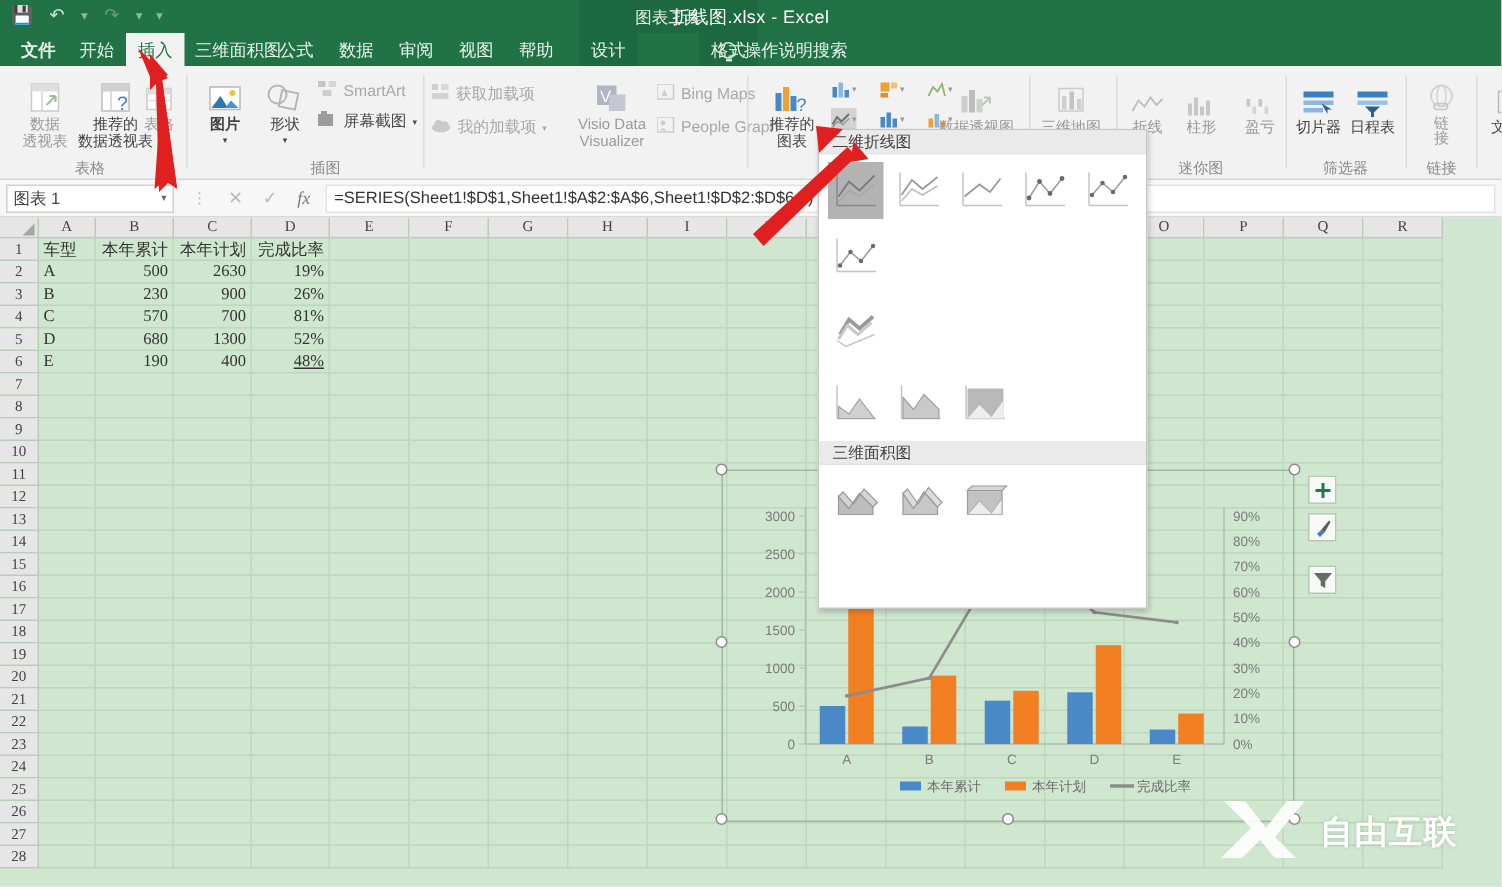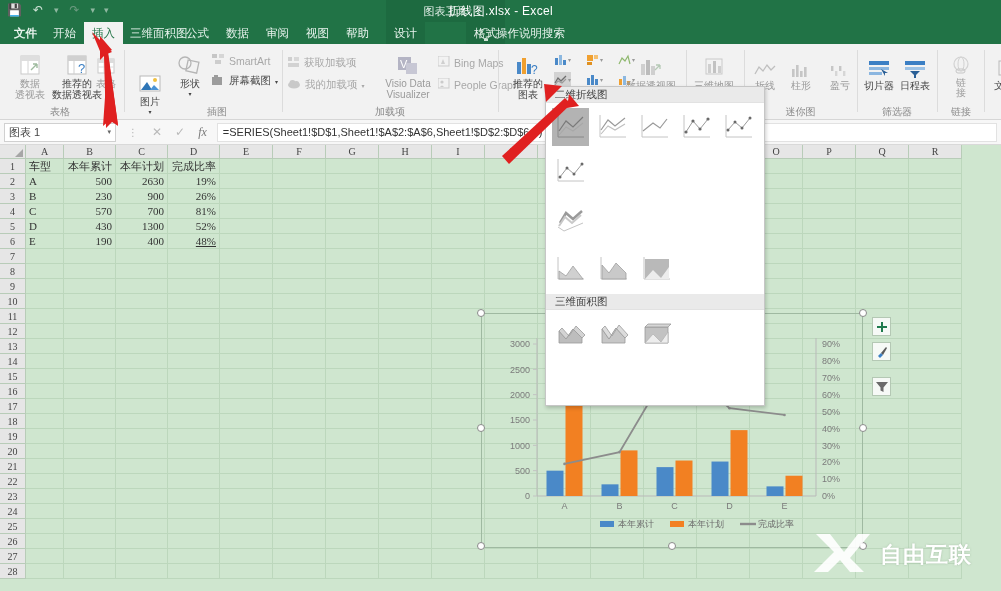--- a/index.html
+++ b/index.html
@@ -252,21 +252,21 @@
           <line x1="13" y1="7" x2="13" y2="17" stroke="#dcdcdc"></line>
         </svg>
       </div>
       <div>表格</div>
     </div>
     <div class="glabel" style="left:0;width:120px;">表格</div>
   </div>
   <div class="rsep" style="left:124px;"></div>
 
   <div class="rgroup" style="left:128px;width:150px;">
-    <div class="bigbtn on" style="left:4px;top:24px;width:36px;">
+    <div class="bigbtn on" style="left:4px;top:6px;width:36px;font-weight:bold;">
       <div class="ic">
         <svg width="24" height="20" viewBox="0 0 24 20">
           <rect x="2" y="2" width="20" height="15" fill="#fff" stroke="#b9b9b9"></rect>
           <circle cx="17" cy="6" r="2" fill="#f0c040"></circle>
           <path d="M3 16 L9 8 L14 16 Z" fill="#2e75b6"></path>
           <path d="M12 16 L16 11 L21 16 Z" fill="#4a93d6"></path>
         </svg>
       </div>
       <div>图片</div>
       <div style="font-size:6px;">▾</div>
@@ -350,21 +350,20 @@
     <div class="smbtn" style="left:152px;top:34px;">
       <span>
         <svg width="12" height="11" viewBox="0 0 12 11">
           <rect x="0" y="0" width="11" height="10" fill="none" stroke="#cbcbcb"></rect>
           <circle cx="4" cy="4" r="1.6" fill="#cbcbcb"></circle>
           <path d="M2 9 q2 -3 4 0" fill="#cbcbcb"></path>
         </svg>
       </span>
       <span>People Graph</span>
     </div>
-    <div class="glabel" style="left:0;width:208px;">加载项</div>
   </div>
   <div class="rsep" style="left:498px;"></div>
 
   <div class="rgroup" style="left:502px;width:120px;">
     <div class="bigbtn on" style="left:2px;top:6px;width:48px;">
       <div class="ic">
         <svg width="26" height="22" viewBox="0 0 26 22">
           <rect x="2" y="8" width="4" height="12" fill="#4a89c8"></rect>
           <rect x="7" y="4" width="4" height="16" fill="#f0a030"></rect>
           <rect x="12" y="10" width="4" height="10" fill="#4a89c8"></rect>
@@ -685,21 +684,21 @@
         <div class="cell" style="width: 53px;"></div>
         <div class="cell" style="width: 53px;"></div>
         <div class="cell" style="width: 53px;"></div>
         <div class="cell" style="width: 53px;"></div>
         <div class="cell" style="width: 53px;"></div>
         <div class="cell" style="width: 53px;"></div>
         <div class="cell" style="width: 53px;"></div>
       </div>
       <div class="crow">
         <div class="cell" style="width: 38px;">D</div>
-        <div class="cell num" style="width: 52px;">430</div>
+        <div class="cell num" style="width: 52px;">680</div>
         <div class="cell num" style="width: 52px;">1300</div>
         <div class="cell num" style="width: 52px;">52%</div>
         <div class="cell" style="width: 53px;"></div>
         <div class="cell" style="width: 53px;"></div>
         <div class="cell" style="width: 53px;"></div>
         <div class="cell" style="width: 53px;"></div>
         <div class="cell" style="width: 53px;"></div>
         <div class="cell" style="width: 53px;"></div>
         <div class="cell" style="width: 53px;"></div>
         <div class="cell" style="width: 53px;"></div>

